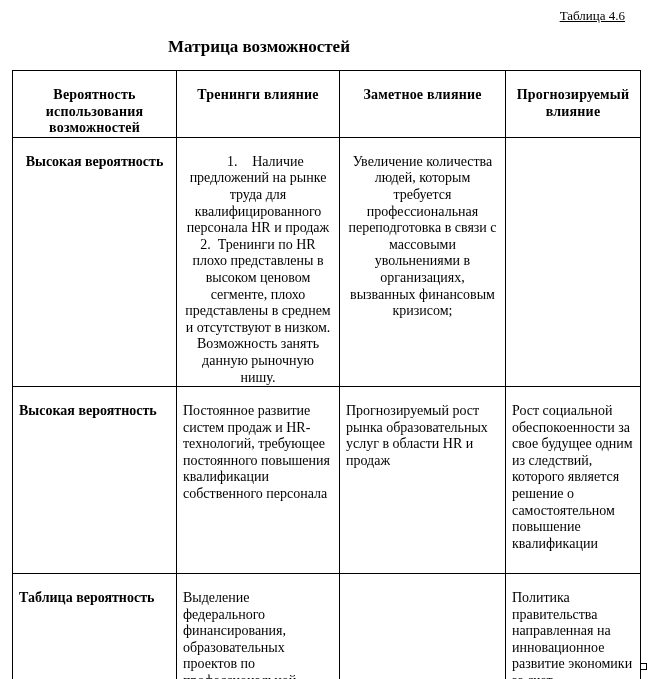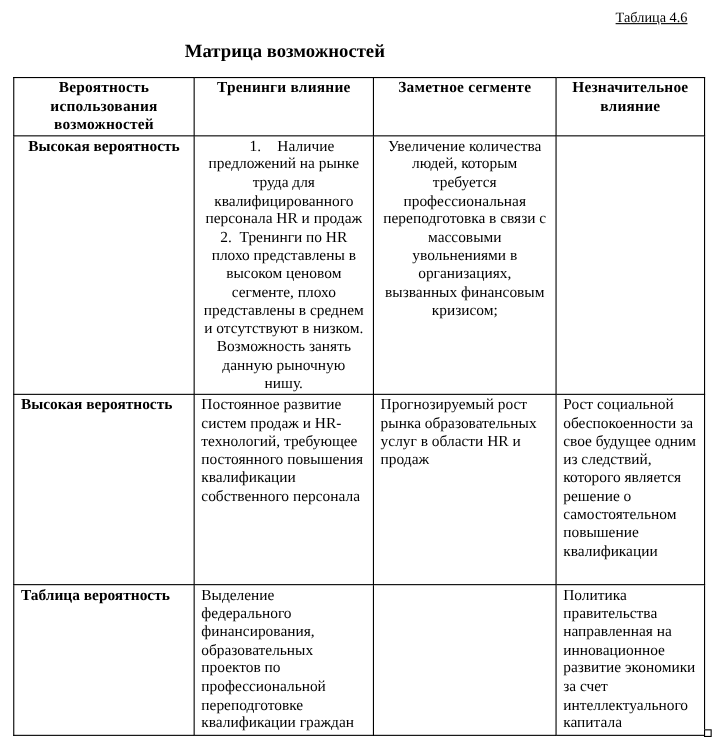--- a/index.html
+++ b/index.html
@@ -17,21 +17,21 @@
     text-align: center; font-size: 17px; font-weight: bold; line-height: 20px;
   }
   table.matrix {
     position: absolute; left: 12px; top: 70px;
     border-collapse: collapse; table-layout: fixed;
     width: 628px;
     font-size: 14px; line-height: 16.6px;
   }
   table.matrix td, table.matrix th {
     border: 1.5px solid #000; vertical-align: top;
-    padding: 2px 6px 0 6px;
+    padding: 16px 6px 0 6px;
     word-wrap: break-word;
   }
   table.matrix th {
     font-weight: bold; text-align: center; letter-spacing: 0.2px;
     height: 48px;
   }
   td.rowhead { font-weight: bold; padding-left: 7px; }
   col.c1 { width: 164px; }
   col.c2 { width: 163px; }
   col.c3 { width: 166px; }
@@ -55,22 +55,22 @@
   <colgroup>
     <col class="c1">
       <col class="c2">
       <col class="c3">
       <col class="c4">
   </colgroup>
   <tbody>
       <tr>
     <th>Вероятность использования возможностей</th>
     <th>Тренинги влияние</th>
-    <th>Заметное сегменте</th>
-    <th>Незначительное влияние</th>
+    <th>Заметное влияние</th>
+    <th>Прогнозируемый влияние</th>
   </tr>
   <tr class="r1">
     <td class="rowhead">Высокая вероятность</td>
     <td>
       <div><span class="list-num">1.</span><span>Наличие предложений на рынке труда для квалифицированного персонала HR и продаж</span></div>
       <div><span>2.</span>&nbsp; <span>Тренинги по HR плохо представлены в высоком ценовом сегменте, плохо представлены в среднем и отсутствуют в низком. Возможность занять данную рыночную нишу.</span></div>
     </td>
     <td>Увеличение количества людей, которым требуется профессиональная переподготовка в связи с массовыми увольнениями в организациях, вызванных финансовым кризисом;</td>
     <td></td>
   </tr>

